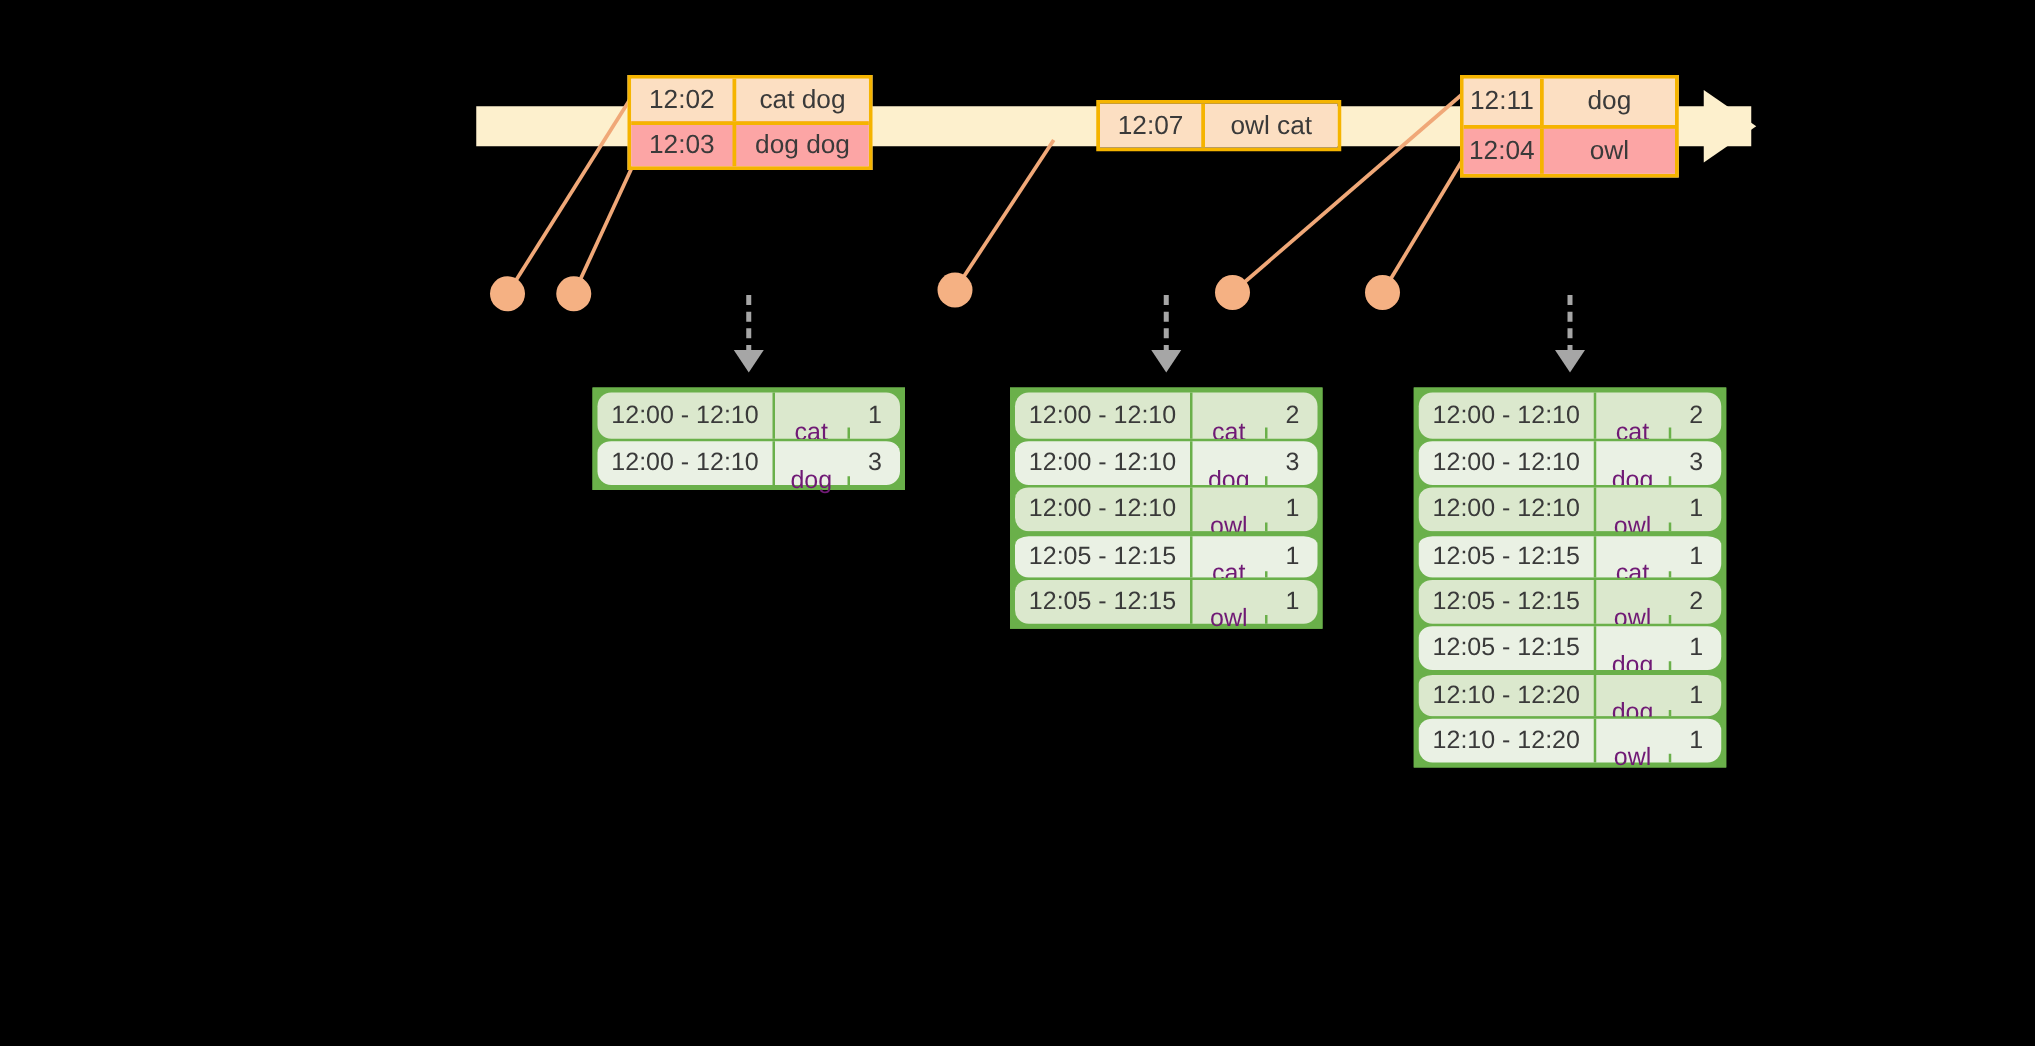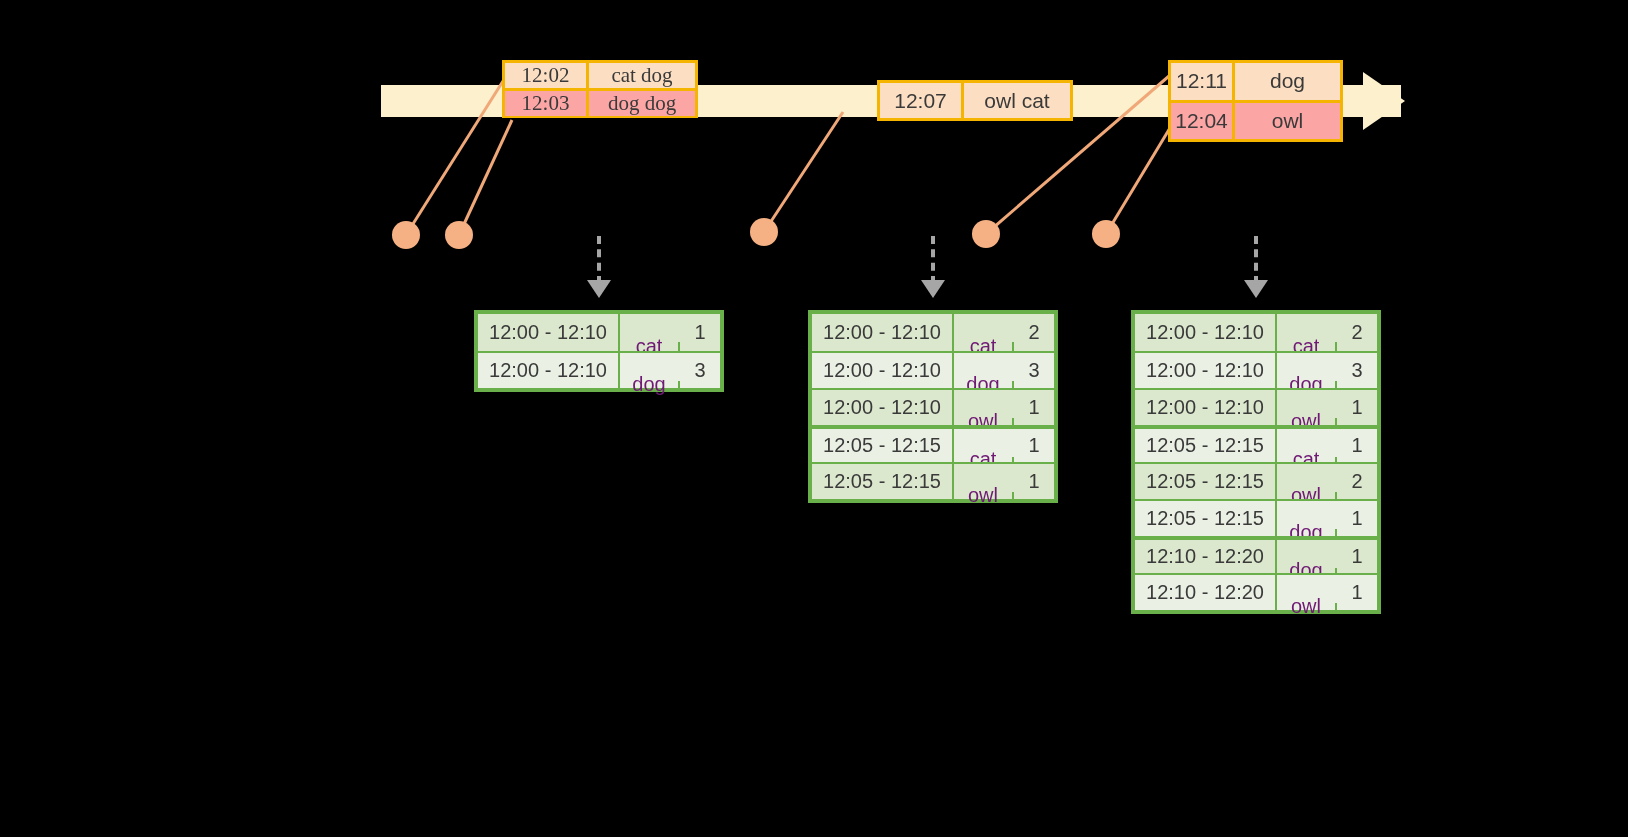--- a/index.html
+++ b/index.html
@@ -49,21 +49,21 @@
     box-sizing:border-box;
   }
   .evt-val{
     display:flex;align-items:center;justify-content:center;
     font-size:21px;color:#3a3a3a;
     flex:1 1 auto;
     box-sizing:border-box;
   }
 
   
-  #evt-box-1{ left:502px; top:60px; width:196px; height:58px;font-family:Liberation Serif, serif;}
+  #evt-box-1{ left:502px; top:60px; width:196px; height:76px;}
   #evt-box-1 .evt-time{width:84px;}
   #evt-box-2{ left:877px; top:80px; width:196px; height:41px;}
   #evt-box-2 .evt-time{width:84px;}
   #evt-box-3{ left:1168px; top:60px; width:175px; height:82px;}
   #evt-box-3 .evt-time{width:64px;}
 
   
   .conn-svg{position:absolute;left:0;top:0;width:1628px;height:837px;pointer-events:none;}
   .conn-line{stroke:#f0a878;stroke-width:3;fill:none;}
   .conn-dot{fill:#f5b183;}
@@ -87,20 +87,21 @@
     position:absolute;
     border:4px solid #6ab04a;
     box-sizing:border-box;
     background:#6ab04a;
     display:flex;flex-direction:column;
   }
   .res-row{
     display:flex;
     height:37px;
     box-sizing:border-box;
+    border-radius:11px;
   }
   .res-row.shade-a{background:#dbe8cd;}
   .res-row.shade-b{background:#eaf1e4;}
   .res-row + .res-row{border-top:2px solid #6ab04a;}
   .res-row.grp{border-top:4px solid #6ab04a;}
   .res-win{
     display:flex;align-items:center;justify-content:center;
     font-size:20px;color:#3a3a3a;
     border-right:2px solid #6ab04a;
     box-sizing:border-box;

